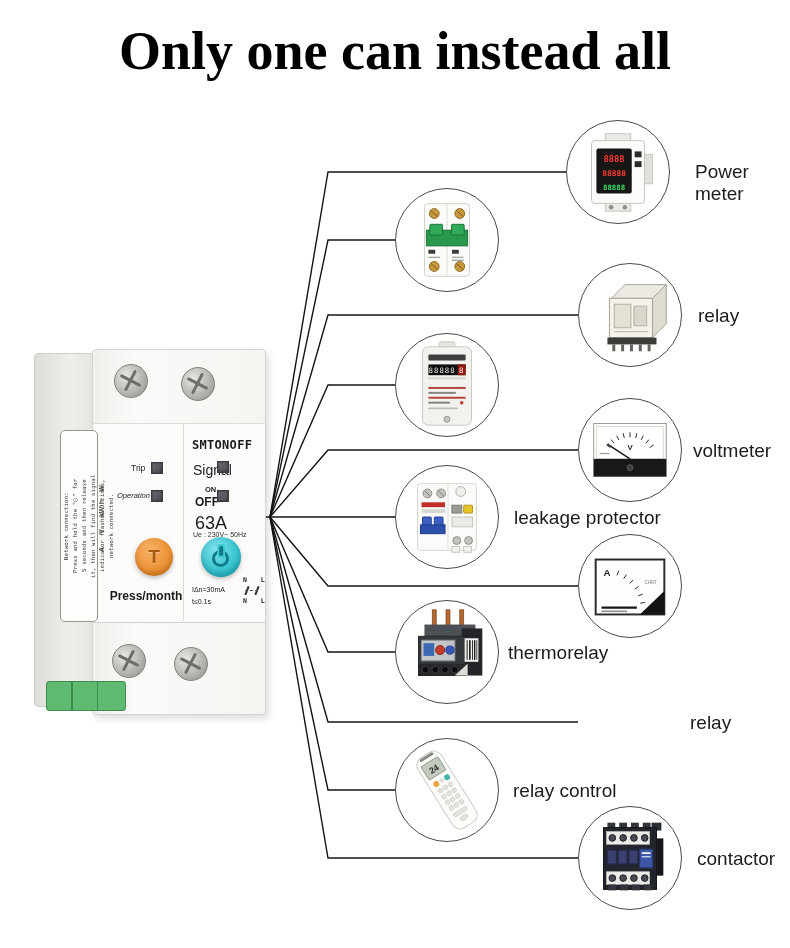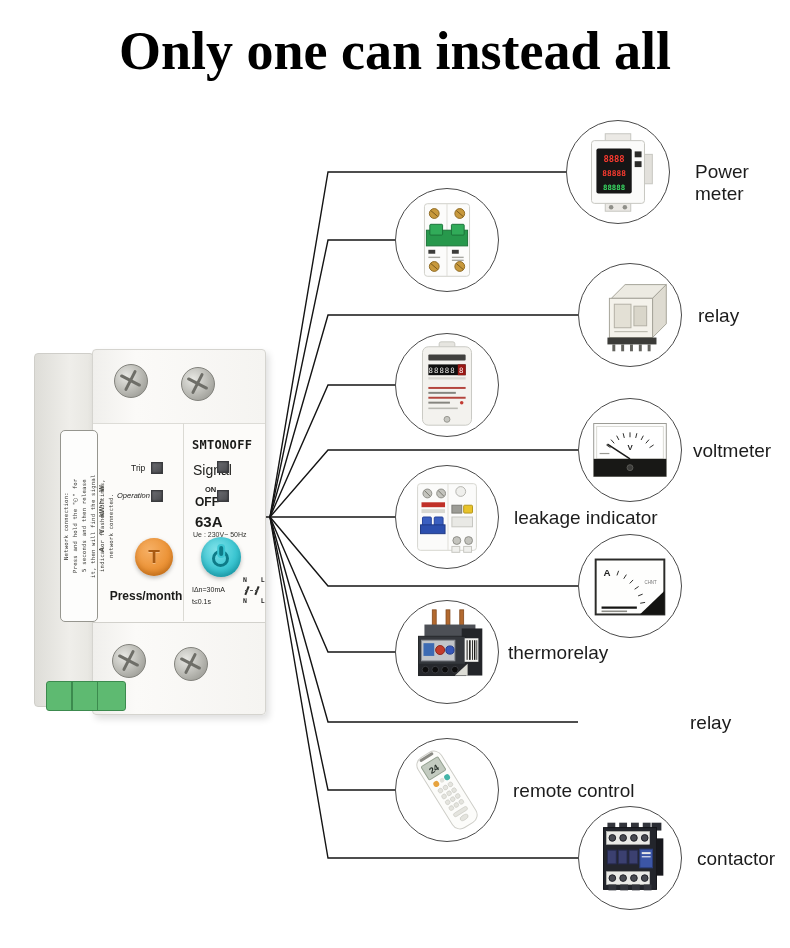--- a/index.html
+++ b/index.html
@@ -32,21 +32,21 @@
   .panel-bg{position:absolute;left:0;top:73px;width:172px;height:198px;background:#fcfbf9;
             border-top:1px solid #dddcd7;border-bottom:1px solid #d2d1cc;}
   .mod-divider{position:absolute;left:90px;top:73px;width:1px;height:198px;background:#dbdad4;}
   .dtext{position:absolute;color:#1b1b19;}
   .brand{left:99px;top:88px;font-family:"DejaVu Sans Mono",monospace;font-size:12px;font-weight:bold;letter-spacing:0.3px;}
   .t-trip{left:38px;top:113px;font-size:8.5px;}
   .t-op{left:24px;top:141px;font-size:7.5px;font-style:italic;}
   .t-signal{left:100px;top:112px;font-size:14px;}
   .t-on{left:104px;top:135px;font-size:7.5px;font-weight:bold;margin-left:8px;}
   .t-off{left:102px;top:145px;font-size:12px;font-weight:bold;}
-  .t-63a{left:102px;top:163px;font-size:15px;font-weight:bold;}
+  .t-63a{left:102px;top:163px;font-size:18px;font-weight:normal;}
   .t-ue{left:100px;top:181px;font-size:7px;color:#33332f;}
   .t-press{left:12px;top:239px;width:82px;text-align:center;font-size:12px;font-weight:bold;}
   .t-idn{left:99px;top:236px;font-size:7px;}
   .t-time{left:99px;top:248px;font-size:7px;}
   .led{position:absolute;width:10px;height:10px;background:linear-gradient(135deg,#6b6c71,#494a4e);
        border:1px solid #3a3b3f;box-shadow:inset 0 0 2px rgba(0,0,0,.6);}
   .btn{position:absolute;border-radius:50%;}
   .btn.orange{left:42px;top:188px;width:38px;height:38px;
               background:radial-gradient(circle at 38% 32%,#f6b066,#ec9438 55%,#d0781d);
               box-shadow:0 2px 4px rgba(0,0,0,.25),inset 0 -3px 5px rgba(140,70,0,.35);}
@@ -298,21 +298,21 @@
       <rect x="25" y="60" width="25" height="9" fill="#2c4fae" stroke="#1f3a85"></rect>
       <rect x="57" y="40" width="10" height="8" fill="#9c9c96" stroke="#7c7c76"></rect>
       <rect x="69" y="40" width="9" height="8" rx="1" fill="#e8c32a" stroke="#b5961c"></rect>
       <rect x="57" y="52" width="21" height="10" fill="#e9e9e5" stroke="#c6c6c0"></rect>
       <circle cx="62" cy="76" r="4" fill="#c4c4be" stroke="#8f8f89"></circle>
       <circle cx="74" cy="76" r="4" fill="#c4c4be" stroke="#8f8f89"></circle>
       <rect x="57" y="82" width="8" height="6" fill="#f0f0ed" stroke="#c6c6c0"></rect>
       <rect x="69" y="82" width="8" height="6" fill="#f0f0ed" stroke="#c6c6c0"></rect>
     </svg>
   </div>
-  <div class="item-label" style="left:514px;top:507px">leakage indicator</div>
+  <div class="item-label" style="left:514px;top:507px">leakage protector</div>
 
   <div class="circle" style="left:578px;top:534px">
     <svg viewBox="0 0 104 104">
       <rect x="17" y="25" width="70" height="56" fill="#fefefd" stroke="#2b2b29" stroke-width="2"></rect>
       <text class="am-unit" x="25" y="42">A</text>
       <g stroke="#2c2c2a" stroke-width="1">
         <line x1="67.4" y1="68.7" x2="62.4" y2="69.6"></line>
           <line x1="64.9" y1="60.3" x2="60.3" y2="62.1"></line>
         <line x1="60.8" y1="52.5" x2="56.7" y2="55.3"></line>
           <line x1="55.2" y1="45.8" x2="51.7" y2="49.4"></line>
@@ -380,21 +380,21 @@
             <circle cx="58" cy="63" r="2.4"></circle>
           <circle cx="46" cy="70" r="2.4"></circle>
             <circle cx="52" cy="70" r="2.4"></circle>
             <circle cx="58" cy="70" r="2.4"></circle>
           <rect x="44" y="76" width="16" height="4" rx="2"></rect>
           <ellipse cx="52" cy="85" rx="4.5" ry="2.5"></ellipse>
         </g>
       </g>
     </svg>
   </div>
-  <div class="item-label" style="left:513px;top:780px">remote control</div>
+  <div class="item-label" style="left:513px;top:780px">relay control</div>
 
   <div class="circle" style="left:578px;top:806px">
     <svg viewBox="0 0 104 104">
       <rect x="29" y="16" width="8" height="7" fill="#33353c"></rect>
         <rect x="41" y="16" width="8" height="7" fill="#33353c"></rect>
       <rect x="53" y="16" width="8" height="7" fill="#33353c"></rect>
         <rect x="65" y="16" width="8" height="7" fill="#33353c"></rect>
       <rect x="74" y="16" width="10" height="8" fill="#2a2c33"></rect>
       <rect x="25" y="21" width="54" height="63" fill="#23252c" stroke="#121318"></rect>
       <rect x="79" y="32" width="7" height="38" fill="#17181d"></rect>

